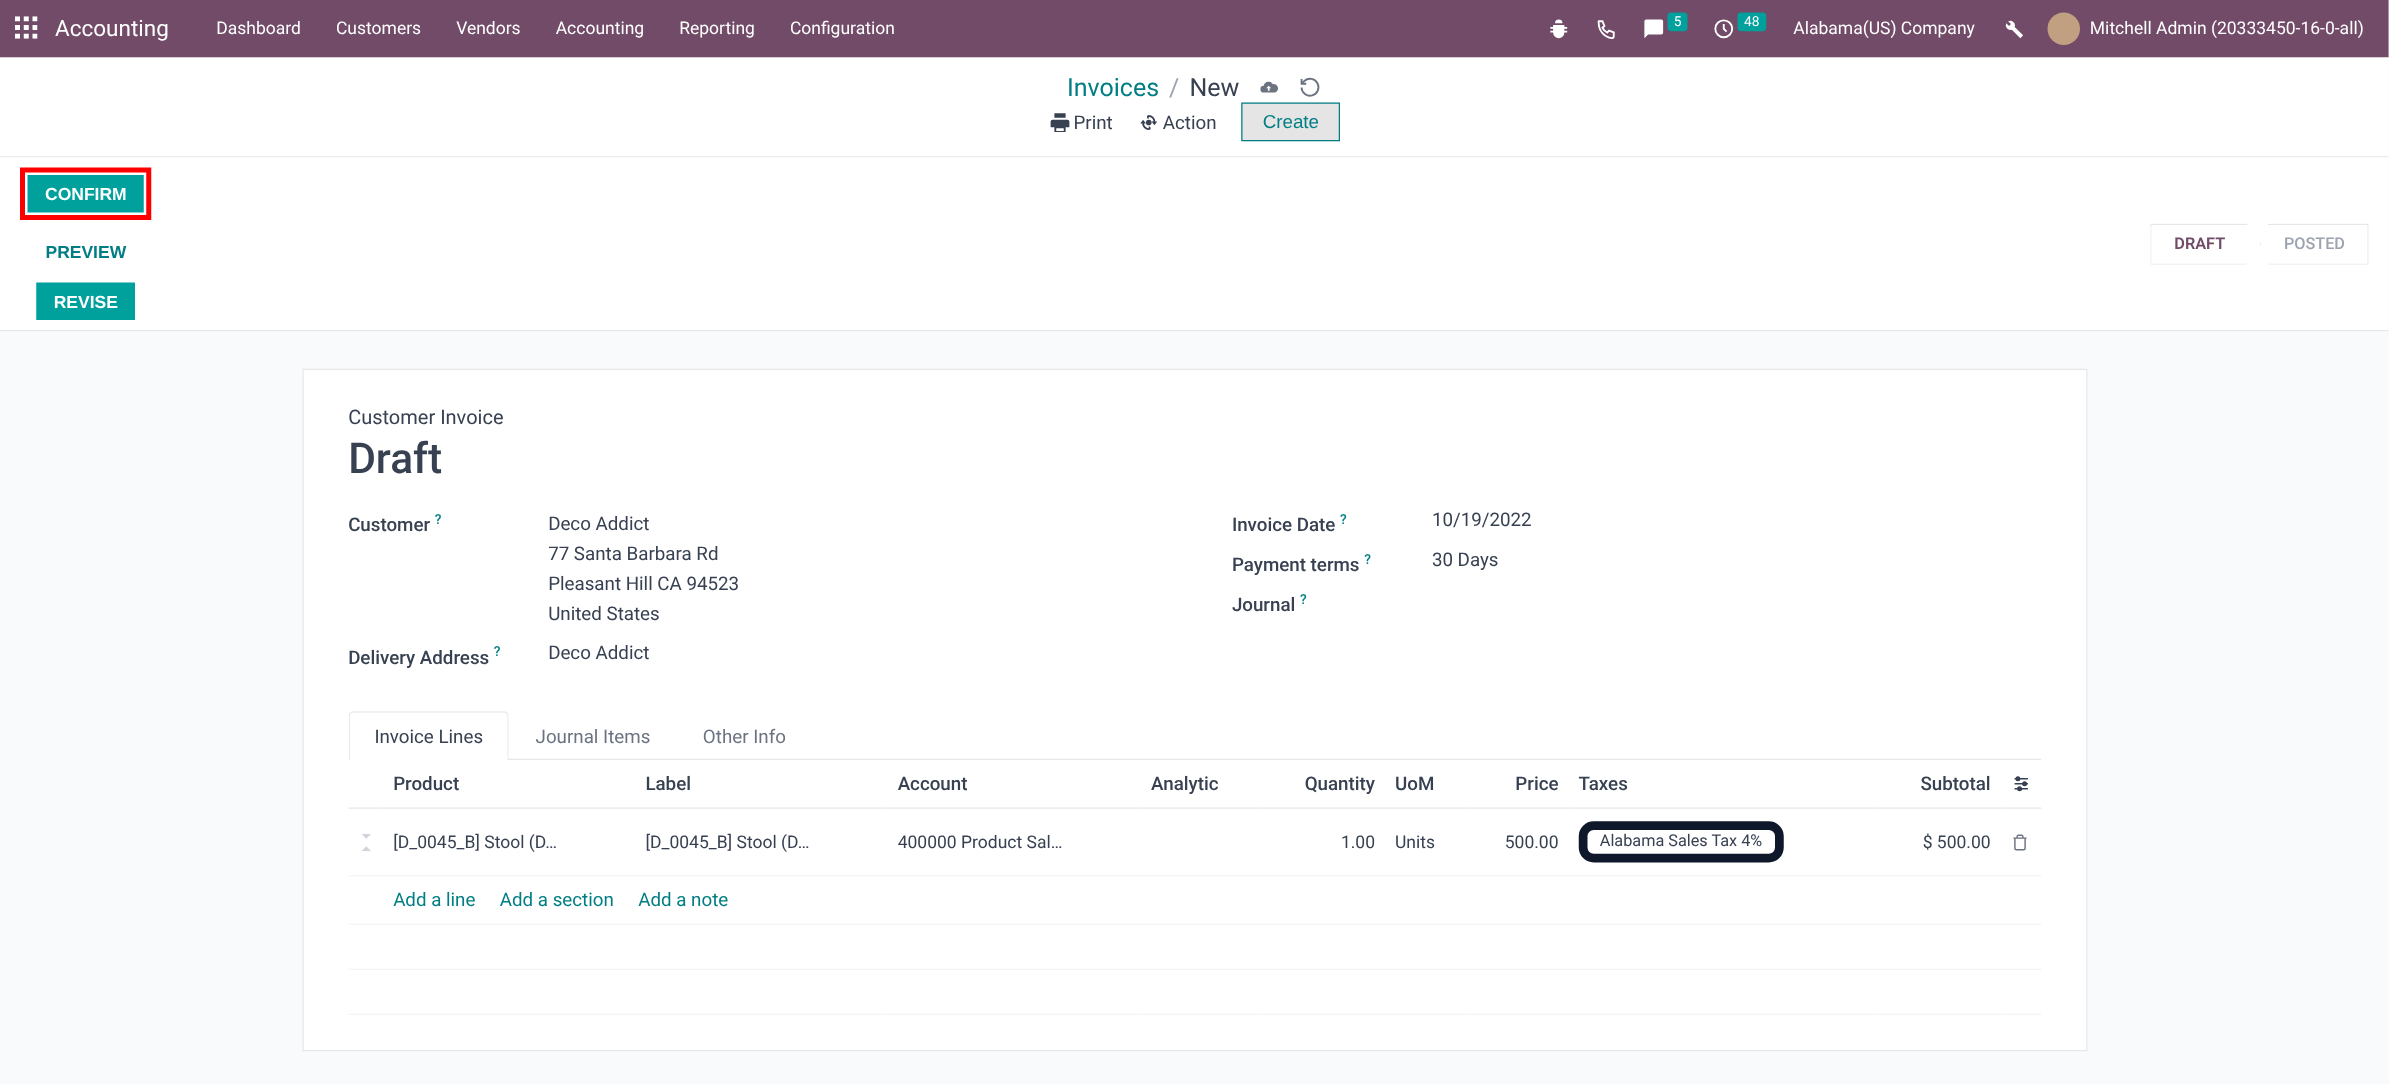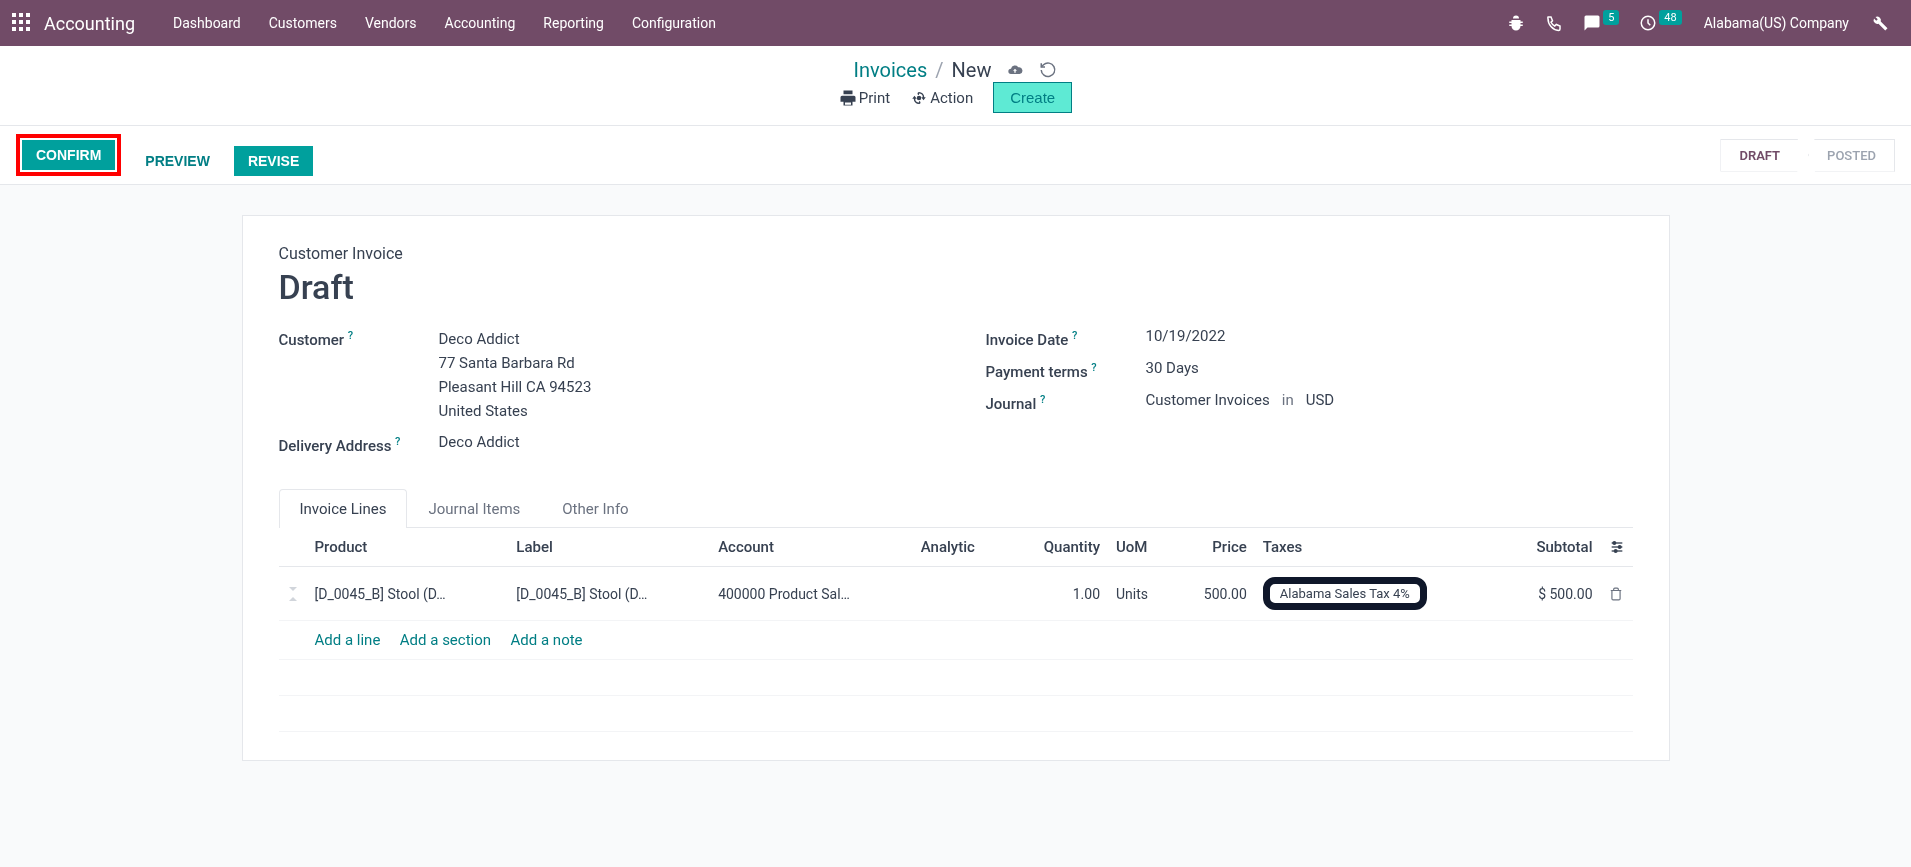--- a/index.html
+++ b/index.html
@@ -19,25 +19,25 @@
 
 
 .control-panel { background: #fff; border-bottom: 1px solid #e5e7eb; padding: 12px 16px; display: flex; align-items: center; justify-content: space-between; flex-direction: column; }
 .breadcrumb { font-size: 20px; color: #6b7280; display: flex; align-items: center; gap: 8px; }
 .breadcrumb .link { color: #017e84; cursor: pointer; }
 .breadcrumb .sep { color: #9ca3af; }
 .breadcrumb .cur { color: #374151; }
 .breadcrumb .small-icon { font-size: 16px; color: #6b7280; margin-left: 6px; cursor: pointer; }
 .cp-right { display: flex; align-items: center; gap: 20px; }
 .cp-btn { color: #374151; cursor: pointer; display: flex; align-items: center; gap: 2px; font-size: 15px; }
-.create-btn { border: 1px solid #017e84; color: #017e84; background: #5eead4; padding: 6px 16px; cursor: pointer; font-size: 15px; font-weight: 500; }
+.create-btn { border: 1px solid #017e84; color: #017e84; background: #e5e5e5; padding: 6px 16px; cursor: pointer; font-size: 15px; font-weight: 500; }
 
 
 .statusbar { background: #fff; border-bottom: 1px solid #e5e7eb; padding: 8px 16px; display: flex; align-items: center; justify-content: space-between; }
-.statusbar-left { display: flex; gap: 10px; align-items: flex-end; }
+.statusbar-left { display: flex; gap: 10px; align-items: center; flex-direction: column; }
 .btn-primary { background: #00A09D; color: #fff; border: none; padding: 7px 14px; font-weight: 600; font-size: 14px; cursor: pointer; }
 .btn-secondary { background: #fff; color: #017e84; border: none; padding: 7px 14px; font-weight: 600; font-size: 14px; cursor: pointer; }
 .confirm-highlight { border: 4px solid #ff0000; padding: 2px; display: inline-block; }
 .status-arrows { display: flex; }
 .status-step { padding: 8px 18px; border: 1px solid #e5e7eb; color: #9ca3af; font-size: 13px; font-weight: 500; position: relative; }
 .status-step.active { color: #714B67; font-weight: 600; }
 .status-step:first-child { clip-path: polygon(0 0, calc(100% - 12px) 0, 100% 50%, calc(100% - 12px) 100%, 0 100%); padding-right: 28px; }
 .status-step:last-child { margin-left: -6px; padding-left: 24px; clip-path: polygon(12px 0, 100% 0, 100% 100%, 12px 100%, 0 50%); border-left: none; }
 
 
@@ -122,20 +122,24 @@
         <path d="M12 7v5l3 3"></path>
       </svg>
     <span class="badge">48</span>
   </div>
   <div class="company">Alabama(US) Company</div>
   <div class="icon-btn">
     <svg width="18" height="18" viewBox="0 0 24 24" fill="#fff">
         <path d="M22 19l-9-9a5 5 0 0 0-7-6l3 3-2 2-3-3a5 5 0 0 0 6 7l9 9 3-3z"></path>
       </svg>
   </div>
+  <div class="user">
+    <div class="avatar"></div>
+    <span>Mitchell Admin (20333450-16-0-all)</span>
+  </div>
 </div>
 
 <div class="control-panel">
   <div class="breadcrumb">
     <span class="link">Invoices</span>
     <span class="sep">/</span>
     <span class="cur">New</span>
     <span class="small-icon">
       <svg width="20" height="16" viewBox="0 0 24 24" fill="#6b7280">
           <path d="M19 18H6a4 4 0 0 1 0-8 6 6 0 0 1 11-2 5 5 0 0 1 2 10zm-7-8l-3 3h2v3h2v-3h2l-3-3z"></path>
@@ -205,25 +209,20 @@
         <div class="form-row">
           <div class="form-label"><span>Invoice Date</span> <span class="help">?</span></div>
           <div class="form-value">10/19/2022</div>
         </div>
         <div class="form-row">
           <div class="form-label"><span>Payment terms</span> <span class="help">?</span></div>
           <div class="form-value">30 Days</div>
         </div>
         <div class="form-row">
           <div class="form-label"><span>Journal</span> <span class="help">?</span></div>
-          <div class="form-value journal-row">
-            <span>Customer Invoices</span>
-            <span class="journal-in">in</span>
-            <span>USD</span>
-          </div>
         </div>
       </div>
     </div>
 
     <div class="tabs">
       <div class="tab active">Invoice Lines</div>
       <div class="tab">Journal Items</div>
       <div class="tab">Other Info</div>
     </div>
 

